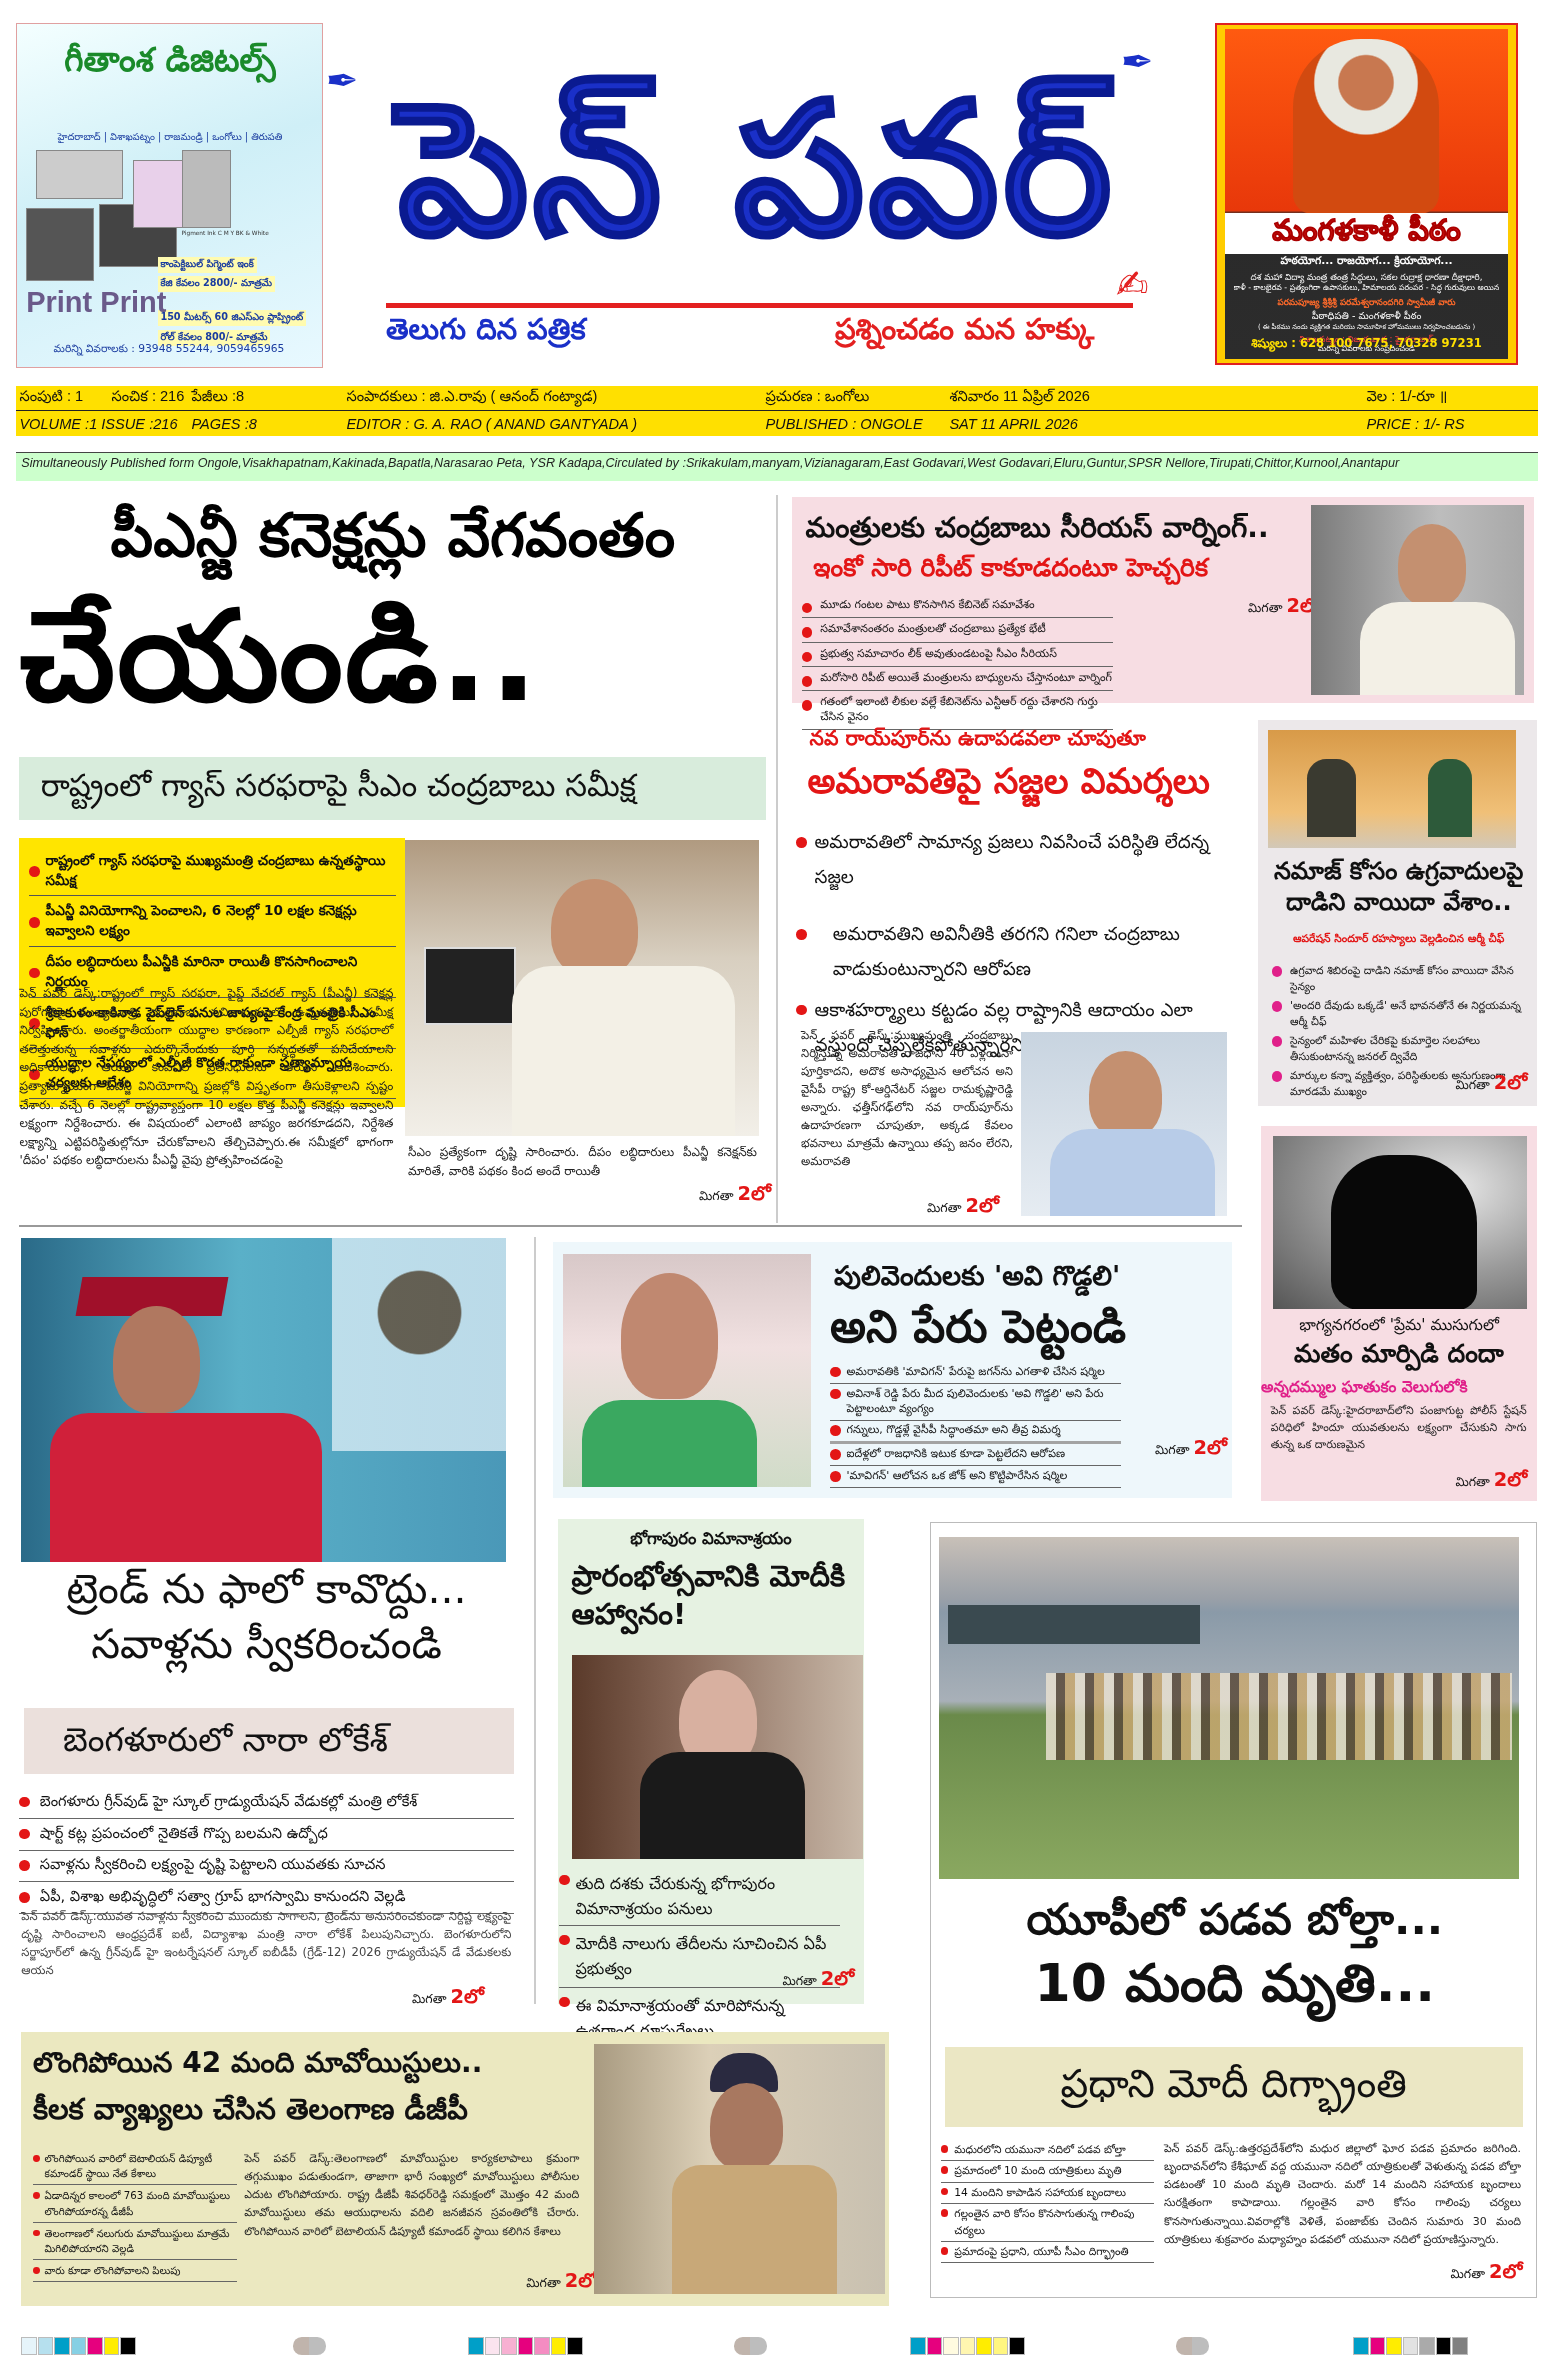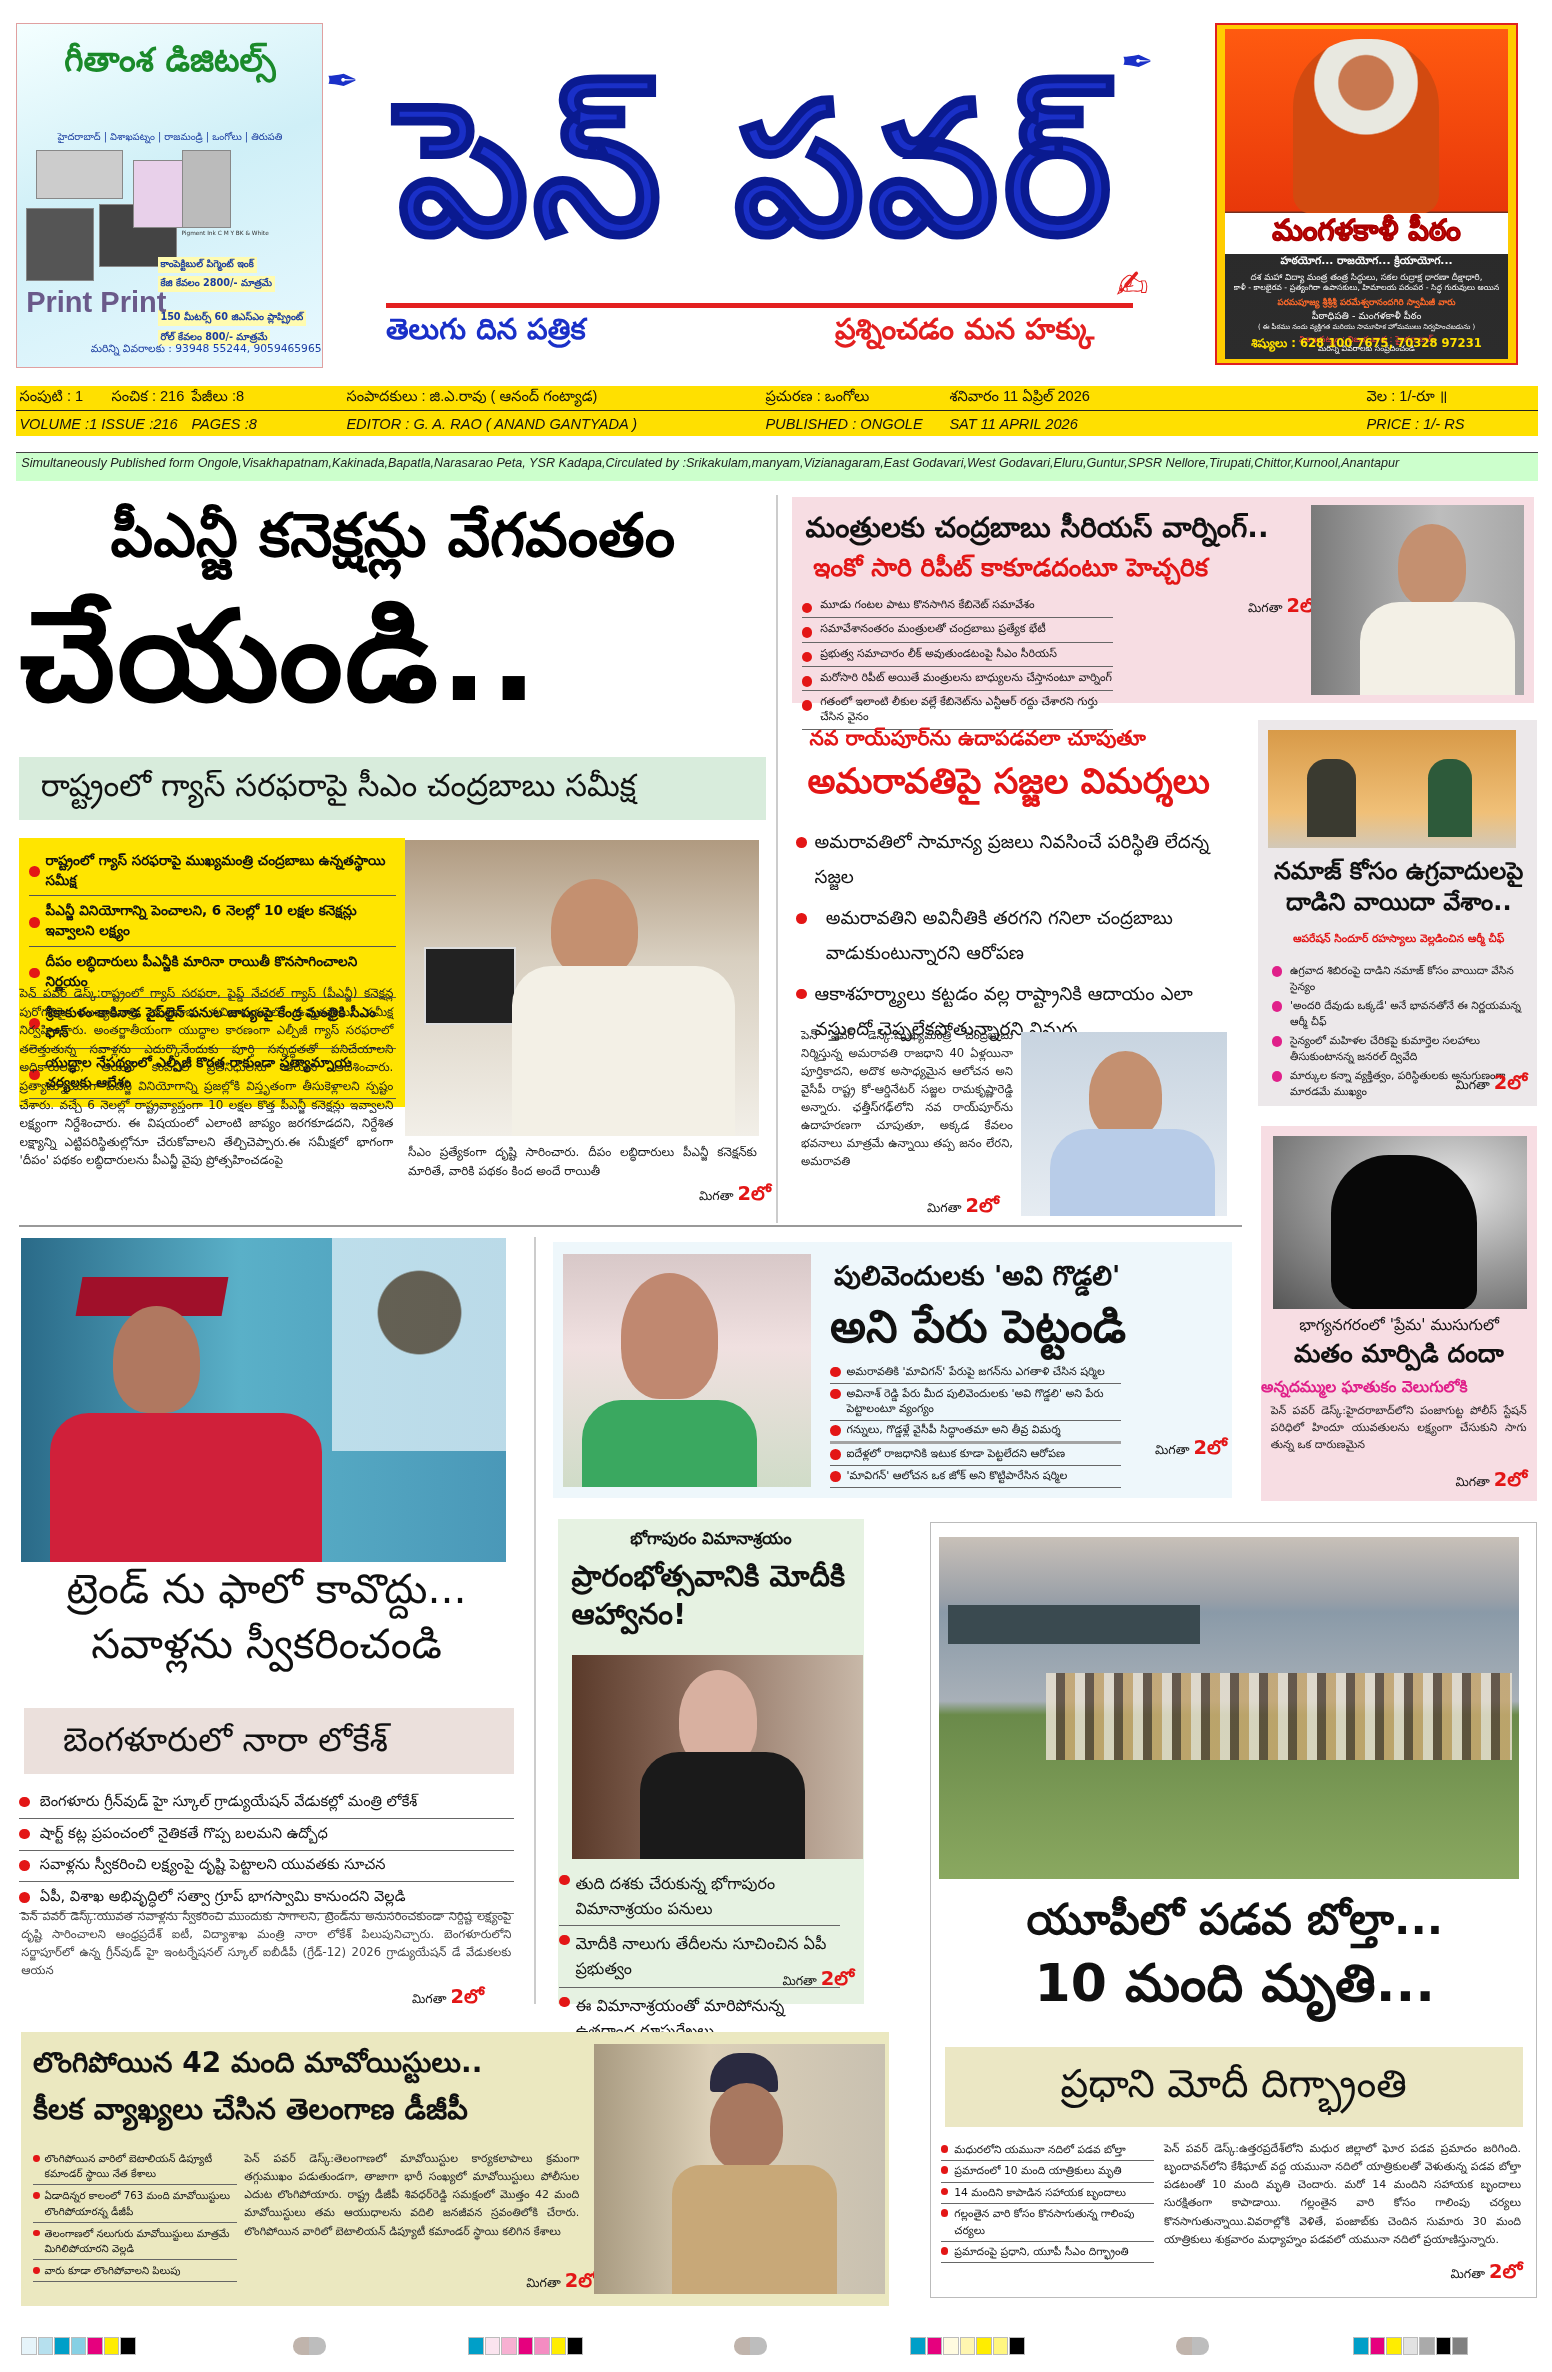--- a/index.html
+++ b/index.html
@@ -4,21 +4,21 @@
 <style>
 *{box-sizing:border-box;margin:0;padding:0}
 body{width:1553px;height:2373px;background:#fff;font-family:"DejaVu Sans",sans-serif;color:#111;position:relative;overflow:hidden}
 .abs{position:absolute}
 .ad-left{left:15.5px;top:23px;width:307px;height:345px;border:1px solid #e0a0a0;background:linear-gradient(160deg,#f4ffff 0%,#cfeff7 45%,#e8f9ff 100%);overflow:hidden}
 .ad-left .brand{position:absolute;left:19.4px;top:17.5px;width:268px;text-align:center;font-size:33px;font-weight:bold;color:#1a8a2a;line-height:1.1}
 .ad-left .cities{position:absolute;left:19.4px;top:107px;width:268px;text-align:center;font-size:9.7px;color:#1a3ca0}
 .ad-left .printer{position:absolute;background:#ccc;border:1px solid #888}
 .ad-left .offer{position:absolute;font-size:9.7px;color:#1a3ca0;font-weight:bold;background:#fffbb0;padding:1px 2.9px}
 .ad-left .logo{position:absolute;left:9.7px;top:262px;font-size:29px;font-weight:bold;color:#6a5a8a;font-family:"Liberation Sans",sans-serif}
-.ad-left .contact{position:absolute;left:0;bottom:9.7px;width:100%;text-align:right;font-size:10.7px;color:#1a3ca0}
+.ad-left .contact{position:absolute;left:0;bottom:9.7px;width:100%;text-align:center;font-size:10.7px;color:#1a3ca0}
 .masthead-title{left:330px;top:29px;width:854px;height:281px;text-align:center;font-size:184px;line-height:281px;font-weight:bold;color:#1a30c8;-webkit-text-stroke:2.9px #0a1a90;letter-spacing:3.9px}
 .pen-nib{position:absolute;top:58px;width:87px;height:39px;color:#1a30c8;font-size:39px}
 .red-rule{left:386px;top:303px;width:747px;height:4.9px;background:#e32020}
 .tagline-left{left:386px;top:312px;font-size:29px;color:#1a30c8;font-weight:bold}
 .tagline-right{left:835px;top:312px;font-size:29px;color:#e32020;font-weight:bold}
 .ad-right{left:1215px;top:23px;width:303px;height:342px;border:2.9px solid #e02020;background:#ffcc00;padding:3.9px 7.8px}
 .ad-right .inner{width:100%;height:100%;background:linear-gradient(180deg,#ff5a10 0%,#e8380a 55%,#2a2a2a 56%,#2c2c2c 100%);position:relative;overflow:hidden}
 .ad-right .guru{position:absolute;left:68px;top:9.7px;width:146px;height:175px;border-radius:68px 68px 19.4px 19.4px;background:radial-gradient(circle at 50% 25%,#c87850 0 18%,#e8e8e0 19% 34%,#d24a10 35%)}
 .ad-right .title{position:absolute;left:0;top:184px;width:100%;text-align:center;font-size:29px;font-weight:bold;color:#e8201a;background:#fff;-webkit-text-stroke:1px #a00}
 .ad-right .line{position:absolute;left:3.9px;width:calc(100% - 7.8px);text-align:center;font-size:8.7px;color:#fff}
@@ -187,21 +187,21 @@
 </div>
 
 <div class="abs" style="left:796px;top:726px;width:446px">
   <div class="red-h" style="font-size:20.4px;margin-left:13.6px">నవ రాయ్‌పూర్‌ను ఉదాపడవలా చూపుతూ</div>
   <div class="red-h" style="font-size:35px;margin-left:11.6px;margin-top:5.8px">అమరావతిపై సజ్జల విమర్శలు</div>
   <div style="margin-top:15.5px;font-size:18.4px;line-height:1.9">
     <div style="display:flex;gap:7.8px">
         <span class="dot" style="margin-top:11.6px"></span>
         <span>అమరావతిలో సామాన్య ప్రజలు నివసించే పరిస్థితి లేదన్న సజ్జల</span>
       </div>
-    <div style="display:flex;gap:19px;margin-top:6px">
+    <div style="display:flex;gap:26px;margin-top:22px">
         <span class="dot" style="margin-top:11.6px"></span>
         <span>అమరావతిని అవినీతికి తరగని గనిలా చంద్రబాబు వాడుకుంటున్నారని ఆరోపణ</span>
       </div>
     <div style="display:flex;gap:7.8px;margin-top:5.8px">
         <span class="dot" style="margin-top:11.6px"></span>
         <span>ఆకాశహర్మ్యాలు కట్టడం వల్ల రాష్ట్రానికి ఆదాయం ఎలా వస్తుందో చెప్పలేకపోతున్నారని విమర్శ</span>
       </div>
   </div>
 </div>
 <div class="abs body-text" style="left:801px;top:1027px;width:212px;font-size:11.6px">పెన్ పవర్ డెస్క్:ముఖ్యమంత్రి చంద్రబాబు నిర్మిస్తున్న అమరావతి రాజధాని 40 ఏళ్లయినా పూర్తికాదని, అదొక అసాధ్యమైన ఆలోచన అని వైసీపీ రాష్ట్ర కో-ఆర్డినేటర్ సజ్జల రామకృష్ణారెడ్డి అన్నారు. ఛత్తీస్‌గఢ్‌లోని నవ రాయ్‌పూర్‌ను ఉదాహరణగా చూపుతూ, అక్కడ కేవలం భవనాలు మాత్రమే ఉన్నాయి తప్ప జనం లేరని, అమరావతి</div>

